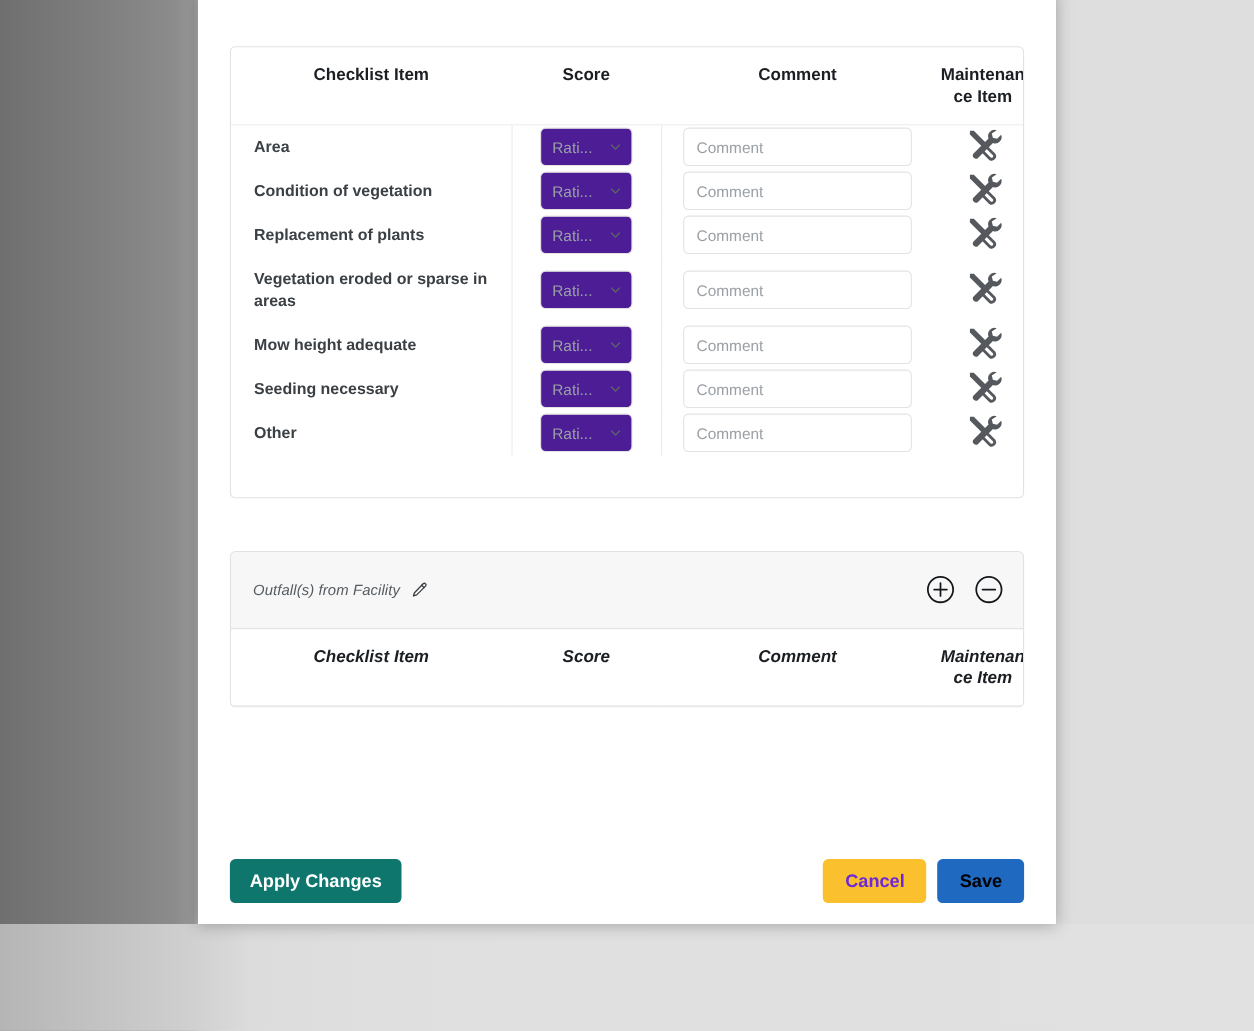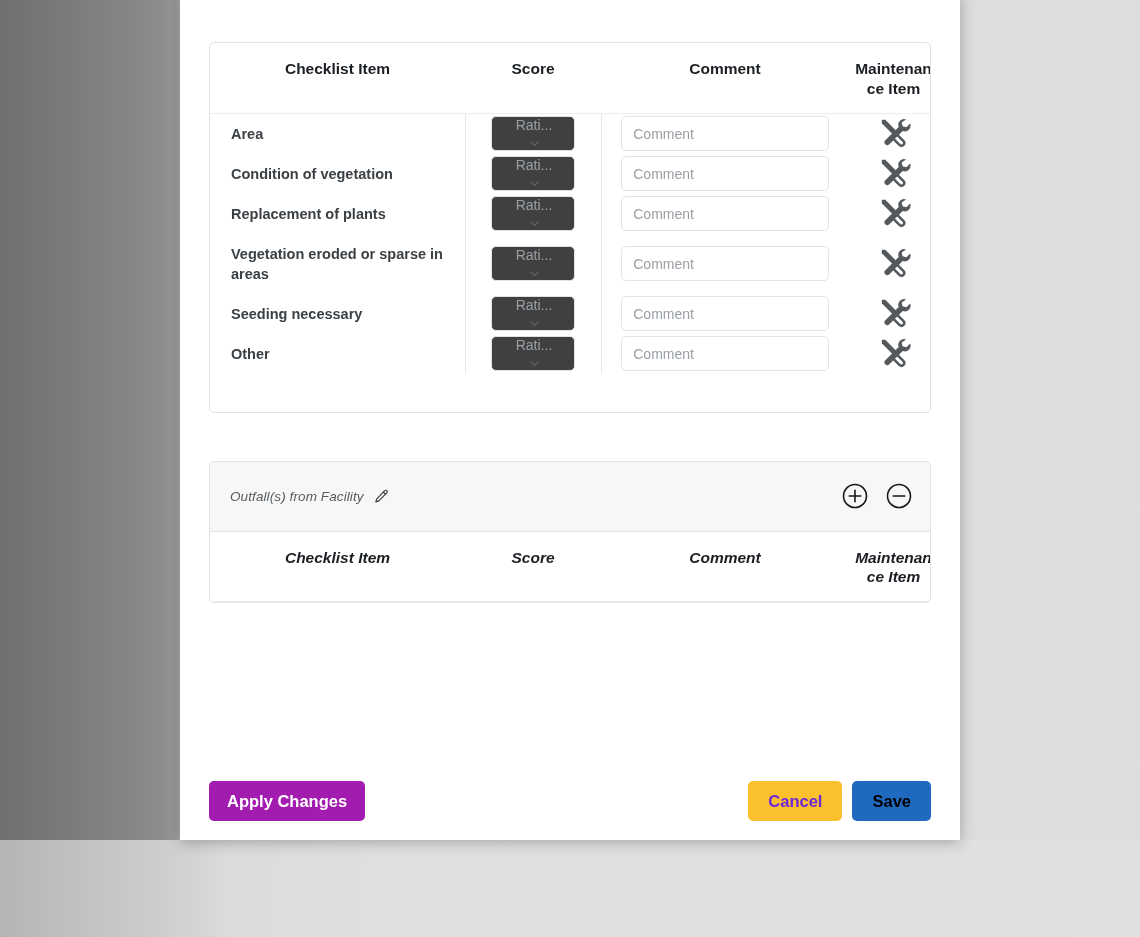--- a/index.html
+++ b/index.html
@@ -128,26 +128,25 @@
     padding: 9px 0;
     text-align: center;
   }
   td.cell-maint { text-align: center; }
 
   .sel {
     width: 84px;
     height: 35px;
     border: 1px solid #e3e3e3;
     border-radius: 5px;
-    background: #404040;
+    background: #4c1d95;
     display: inline-flex;
     align-items: center;
     padding: 0 8px 0 10px;
     cursor: pointer;
-    flex-direction: column;
   }
   .sel-text {
     font-size: 14px;
     color: #9aa0a6;
     flex: 1 1 auto;
     text-align: left;
     white-space: nowrap;
     overflow: hidden;
   }
   .inp {
@@ -181,21 +180,21 @@
     border: none;
     border-radius: 5px;
     font-family: "Liberation Sans", sans-serif;
     font-size: 16.5px;
     font-weight: bold;
     cursor: pointer;
     height: 40px;
     padding: 0 18px;
     line-height: 40px;
   }
-  .btn-apply  { background: #a21caf; color: #fff; }
+  .btn-apply  { background: #0f766e; color: #fff; }
   .btn-cancel { background: #fbc02d; color: #6d28d9; margin-right: 10px; padding: 0 20px; }
   .btn-save   { background: #2069c0; color: #000000; padding: 0 20px; }
   .footer-spacer { flex: 1 1 auto; }
 </style>
 </head>
 <body>
 
 <div id="backdrop"></div>
 <div id="backdrop-bottom"></div>
 
@@ -268,20 +267,37 @@
               <td class="cell-comment"><input class="inp" type="text" placeholder="Comment" style=""></td>
               <td class="cell-maint"><span class="tools-icon"><svg width="34" height="34" viewBox="0 0 32 32" fill="none" stroke="#55595d" stroke-width="2.4" stroke-linecap="round" stroke-linejoin="round">
                     <path d="M4.5 4.5 L7.8 4.5 L18.5 15.2 L15.2 18.5 L4.5 7.8 Z" fill="#55595d" stroke="none"></path>
                     <path d="M17.2 16.9 L25.2 24.9 a2.6 2.6 0 0 1 -3.6 3.6 L13.6 20.5"></path>
                     <path d="M27.4 4.2 a5.4 5.4 0 0 0 -7.0 7.0 L7.6 24.0 a2.7 2.7 0 0 0 3.8 3.8 L24.2 15.0 a5.4 5.4 0 0 0 7.0 -7.0 l-3.5 3.5 -3.6 -0.9 -0.9 -3.6 z" fill="#55595d" stroke="none"></path>
                   </svg></span></td>
             </tr>
             <tr>
               <td>
                 <div class="row-item">Vegetation eroded or sparse in areas</div>
+              </td>
+              <td class="cell-score"><div class="sel">
+                  <span class="sel-text">Rati...</span>
+                  <span style="line-height: 0;"><svg width="13" height="13" viewBox="0 0 16 16" fill="none" stroke="#5f6368" stroke-width="1.5" stroke-linecap="round" stroke-linejoin="round">
+                      <path d="M3.5 6 L8 10.5 L12.5 6"></path>
+                    </svg></span>
+                </div></td>
+              <td class="cell-comment"><input class="inp" type="text" placeholder="Comment" style=""></td>
+              <td class="cell-maint"><span class="tools-icon"><svg width="34" height="34" viewBox="0 0 32 32" fill="none" stroke="#55595d" stroke-width="2.4" stroke-linecap="round" stroke-linejoin="round">
+                    <path d="M4.5 4.5 L7.8 4.5 L18.5 15.2 L15.2 18.5 L4.5 7.8 Z" fill="#55595d" stroke="none"></path>
+                    <path d="M17.2 16.9 L25.2 24.9 a2.6 2.6 0 0 1 -3.6 3.6 L13.6 20.5"></path>
+                    <path d="M27.4 4.2 a5.4 5.4 0 0 0 -7.0 7.0 L7.6 24.0 a2.7 2.7 0 0 0 3.8 3.8 L24.2 15.0 a5.4 5.4 0 0 0 7.0 -7.0 l-3.5 3.5 -3.6 -0.9 -0.9 -3.6 z" fill="#55595d" stroke="none"></path>
+                  </svg></span></td>
+            </tr>
+            <tr>
+              <td>
+                <div class="row-item">Mow height adequate</div>
               </td>
               <td class="cell-score"><div class="sel">
                   <span class="sel-text">Rati...</span>
                   <span style="line-height: 0;"><svg width="13" height="13" viewBox="0 0 16 16" fill="none" stroke="#5f6368" stroke-width="1.5" stroke-linecap="round" stroke-linejoin="round">
                       <path d="M3.5 6 L8 10.5 L12.5 6"></path>
                     </svg></span>
                 </div></td>
               <td class="cell-comment"><input class="inp" type="text" placeholder="Comment" style=""></td>
               <td class="cell-maint"><span class="tools-icon"><svg width="34" height="34" viewBox="0 0 32 32" fill="none" stroke="#55595d" stroke-width="2.4" stroke-linecap="round" stroke-linejoin="round">
                     <path d="M4.5 4.5 L7.8 4.5 L18.5 15.2 L15.2 18.5 L4.5 7.8 Z" fill="#55595d" stroke="none"></path>

